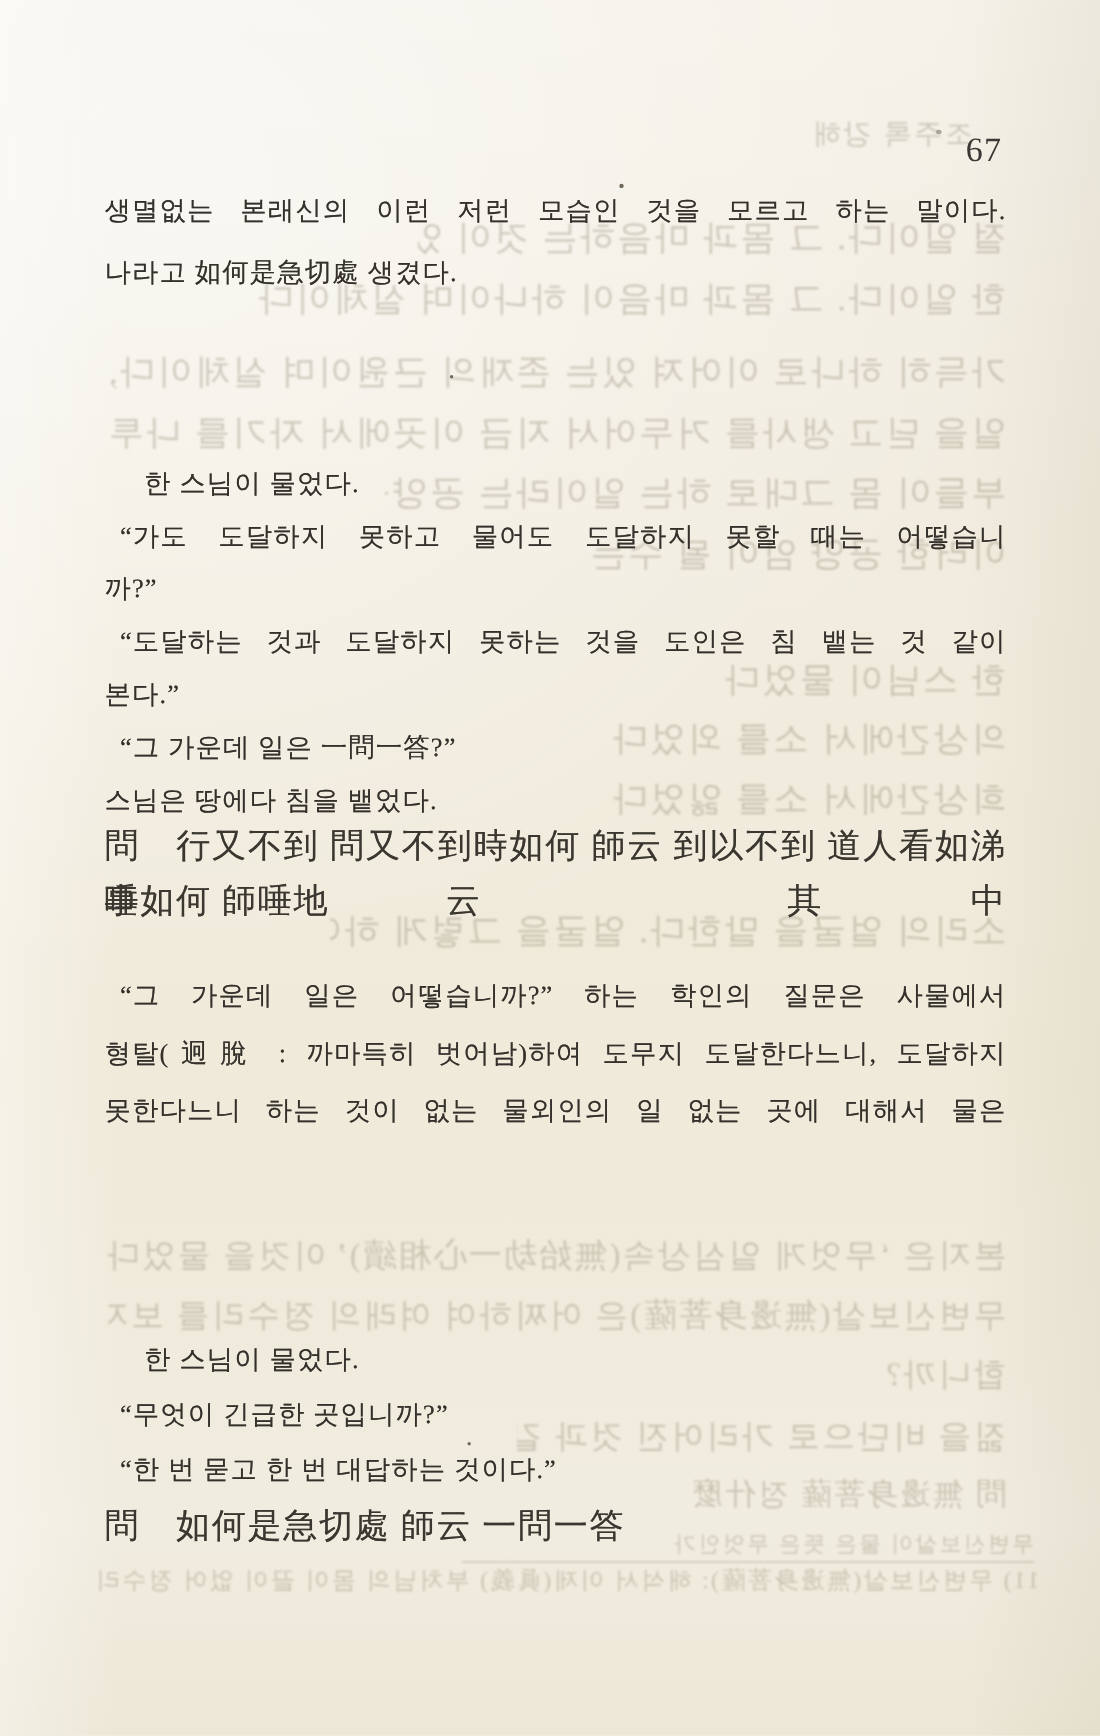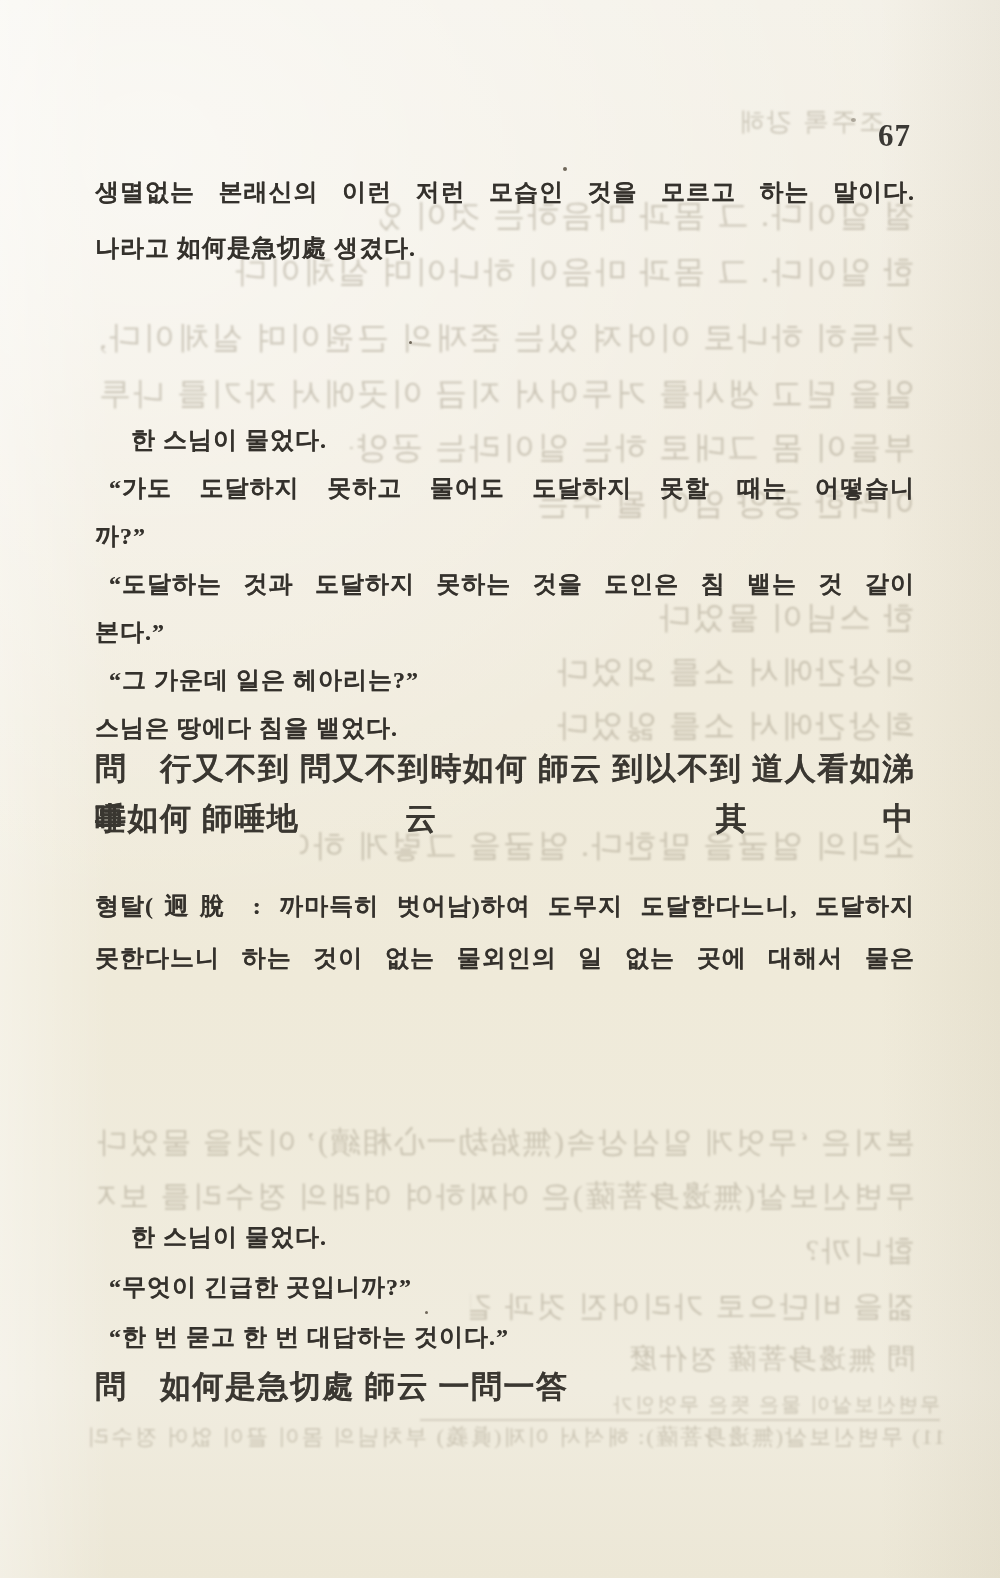--- a/index.html
+++ b/index.html
@@ -25,21 +25,21 @@
     opacity:.40;
     transform:scaleX(-1);
     filter:blur(1.1px);
     white-space:nowrap;
     overflow:hidden;
     letter-spacing:2px;
     line-height:1.2;
   }
   .bl.rule{border-bottom:2px solid rgba(120,110,90,.55);padding-bottom:3px;}
   
-  .content{position:absolute;inset:0;z-index:2;font-weight:bold;}
+  .content{position:absolute;inset:0;z-index:2;}
   .page-number{
     position:absolute;top:118px;left:878px;width:48px;
     font-size:31px;color:#3b3935;letter-spacing:1px;
     text-align:left;
   }
   .blk{position:absolute;left:95px;width:820px;color:#34312c;}
   .ln{
     position:relative;height:52px;line-height:52px;
     font-size:24px;letter-spacing:1px;
     white-space:nowrap;overflow:visible;
@@ -90,30 +90,31 @@
       <div class="ln j">생멸없는 본래신의 이런 저런 모습인 것을 모르고 하는 말이다.</div>
       <div class="ln">나라고 如何是急切處 생겼다.</div>
     </div>
 
     <div class="blk lh48" style="top:416px;">
       <div class="ln ind">한 스님이 물었다.</div>
       <div class="ln j q">“가도 도달하지 못하고 물어도 도달하지 못할 때는 어떻습니</div>
       <div class="ln">까?”</div>
       <div class="ln j q">“도달하는 것과 도달하지 못하는 것을 도인은 침 뱉는 것 같이</div>
       <div class="ln">본다.”</div>
-      <div class="ln q">“그 가운데 일은 헤아리는?”</div>
+      <div class="ln q">“그 가운데 일은 一問一答?”</div>
       <div class="ln">스님은 땅에다 침을 뱉었다.</div>
     </div>
 
     <div class="blk lh50" style="top:744px;">
       <div class="ln hj j">問　行又不到 問又不到時如何 師云 到以不到 道人看如涕唾 云 其中</div>
       <div class="ln hj">事如何 師唾地</div>
     </div>
 
     <div class="blk lh52" style="top:880px;">
+      <div class="ln j q">“그 가운데 일은 어떻습니까?” 하는 학인의 질문은 사물에서</div>
       <div class="ln j">형탈(迥脫 : 까마득히 벗어남)하여 도무지 도달한다느니, 도달하지</div>
       <div class="ln j">못한다느니 하는 것이 없는 물외인의 일 없는 곳에 대해서 물은</div>
     </div>
 
     <div class="blk lh50" style="top:1212px;">
       <div class="ln ind">한 스님이 물었다.</div>
       <div class="ln q">“무엇이 긴급한 곳입니까?”</div>
       <div class="ln q">“한 번 묻고 한 번 대답하는 것이다.”</div>
     </div>
 

